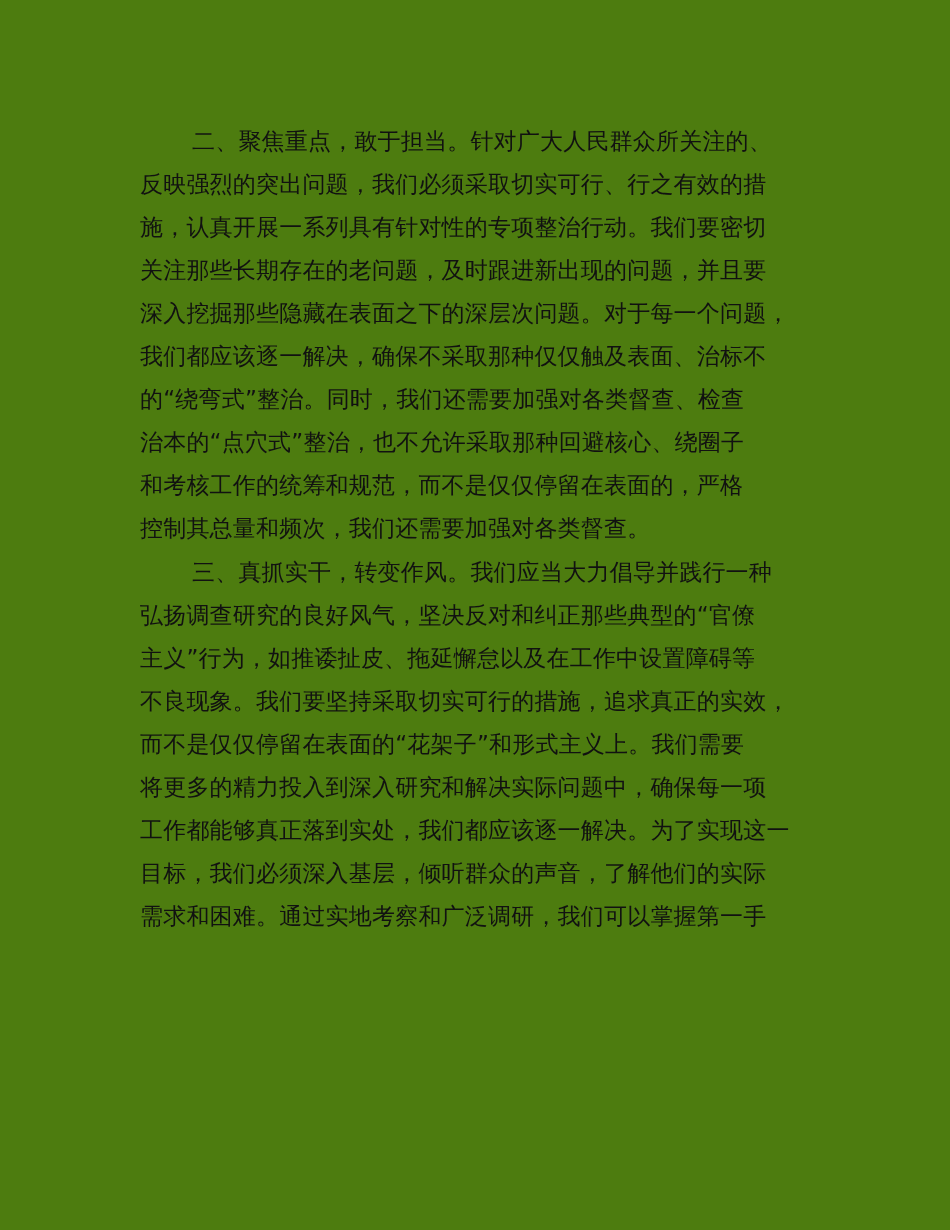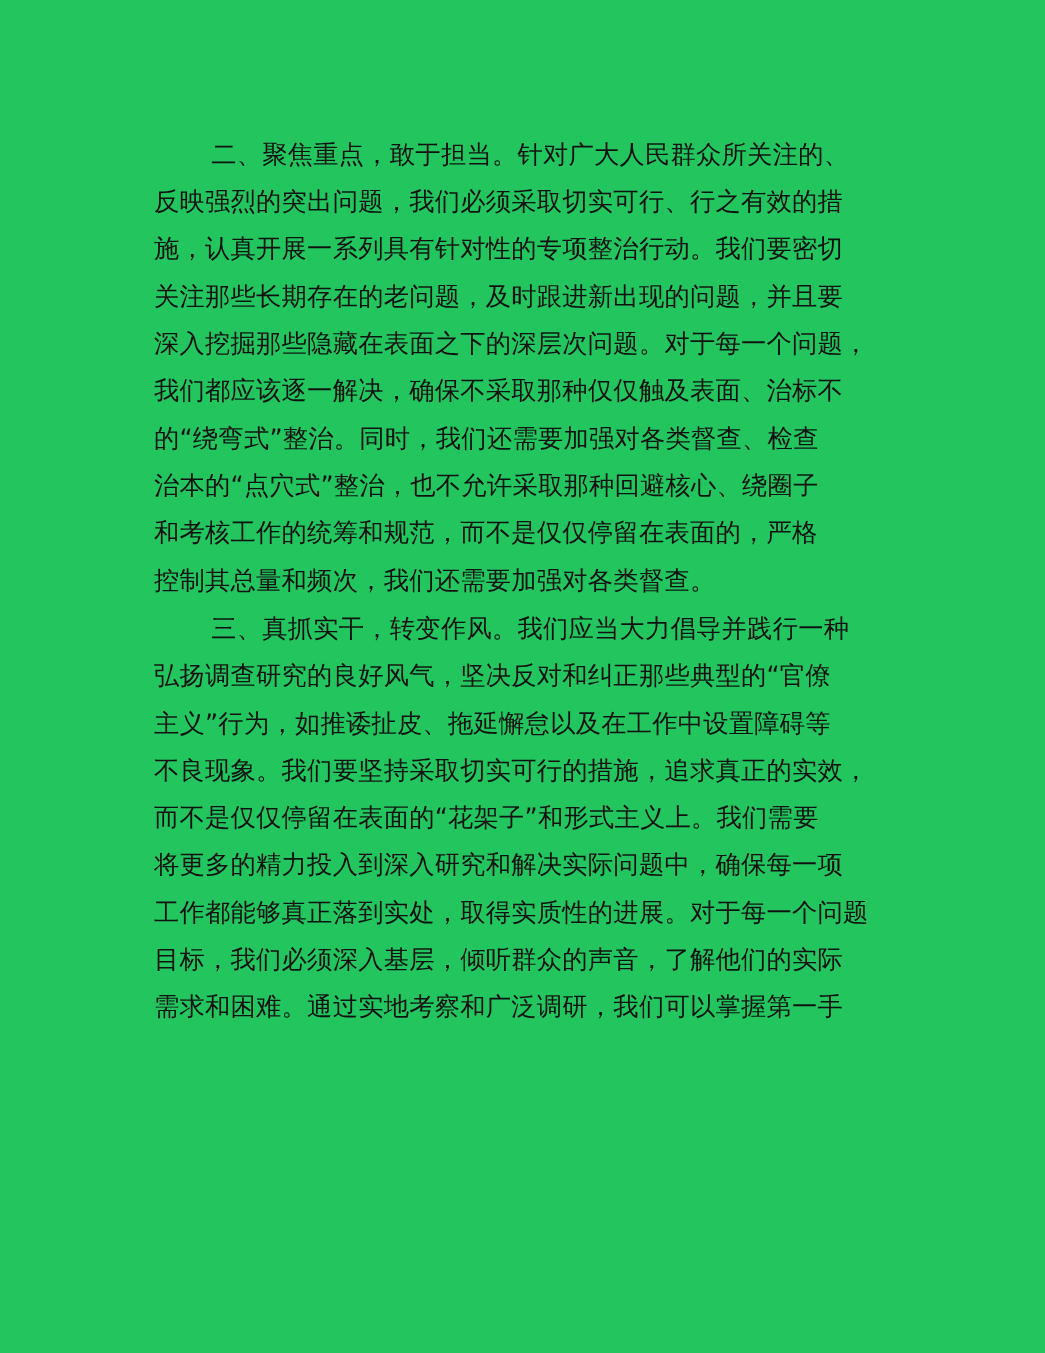--- a/index.html
+++ b/index.html
@@ -14,21 +14,21 @@
       overflow: hidden;
       font-family: "DejaVu Sans", "Liberation Sans", sans-serif;
       color: #111111;
     }
     .page {
       position: absolute;
       left: 0;
       top: 0;
       width: 950px;
       height: 1230px;
-      background: #22c55e;
+      background: #4d7c0f;
     }
     .paragraph {
       position: absolute;
       left: 140px;
       width: 700px;
     }
     .line {
       display: block;
       height: 43px;
       line-height: 43px;
@@ -60,18 +60,18 @@
     <span class="line">控制其总量和频次，我们还需要加强对各类督查。</span>
   </div>
 
   <div class="paragraph" id="para-3">
     <span class="line indent">三、真抓实干，转变作风。我们应当大力倡导并践行一种</span>
     <span class="line">弘扬调查研究的良好风气，坚决反对和纠正那些典型的“官僚</span>
     <span class="line">主义”行为，如推诿扯皮、拖延懈怠以及在工作中设置障碍等</span>
     <span class="line">不良现象。我们要坚持采取切实可行的措施，追求真正的实效，</span>
     <span class="line">而不是仅仅停留在表面的“花架子”和形式主义上。我们需要</span>
     <span class="line">将更多的精力投入到深入研究和解决实际问题中，确保每一项</span>
-    <span class="line">工作都能够真正落到实处，取得实质性的进展。对于每一个问题</span>
+    <span class="line">工作都能够真正落到实处，我们都应该逐一解决。为了实现这一</span>
     <span class="line">目标，我们必须深入基层，倾听群众的声音，了解他们的实际</span>
     <span class="line">需求和困难。通过实地考察和广泛调研，我们可以掌握第一手</span>
   </div>
 
 </div>
 
 </body></html>

